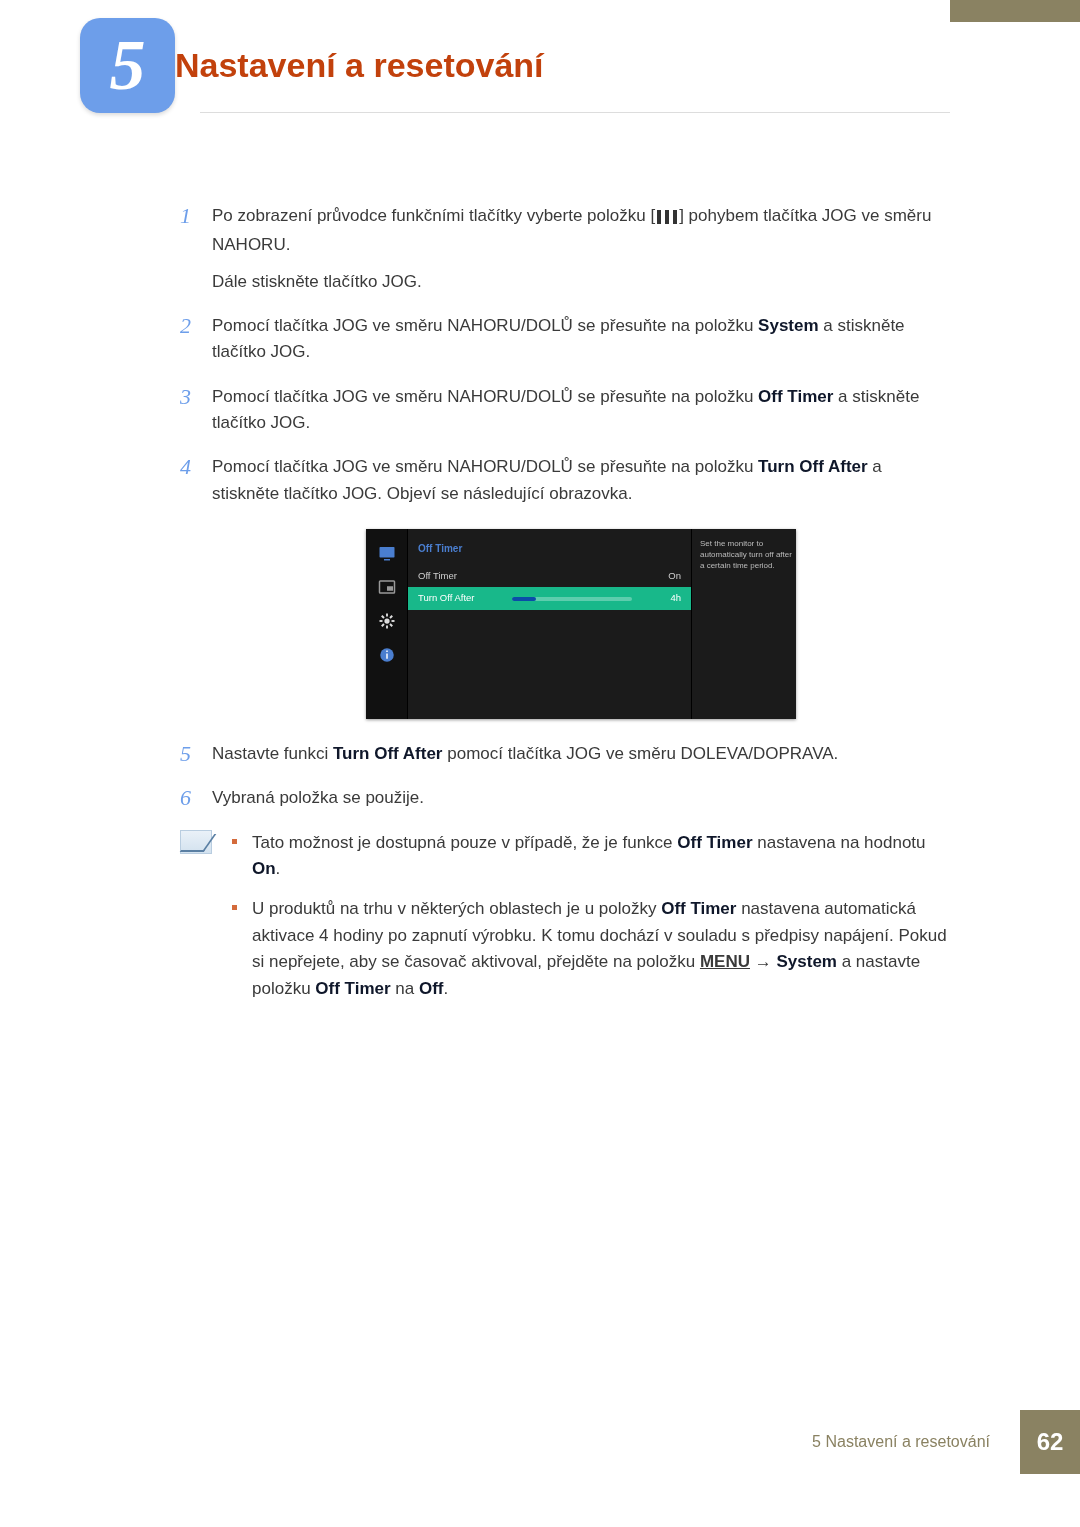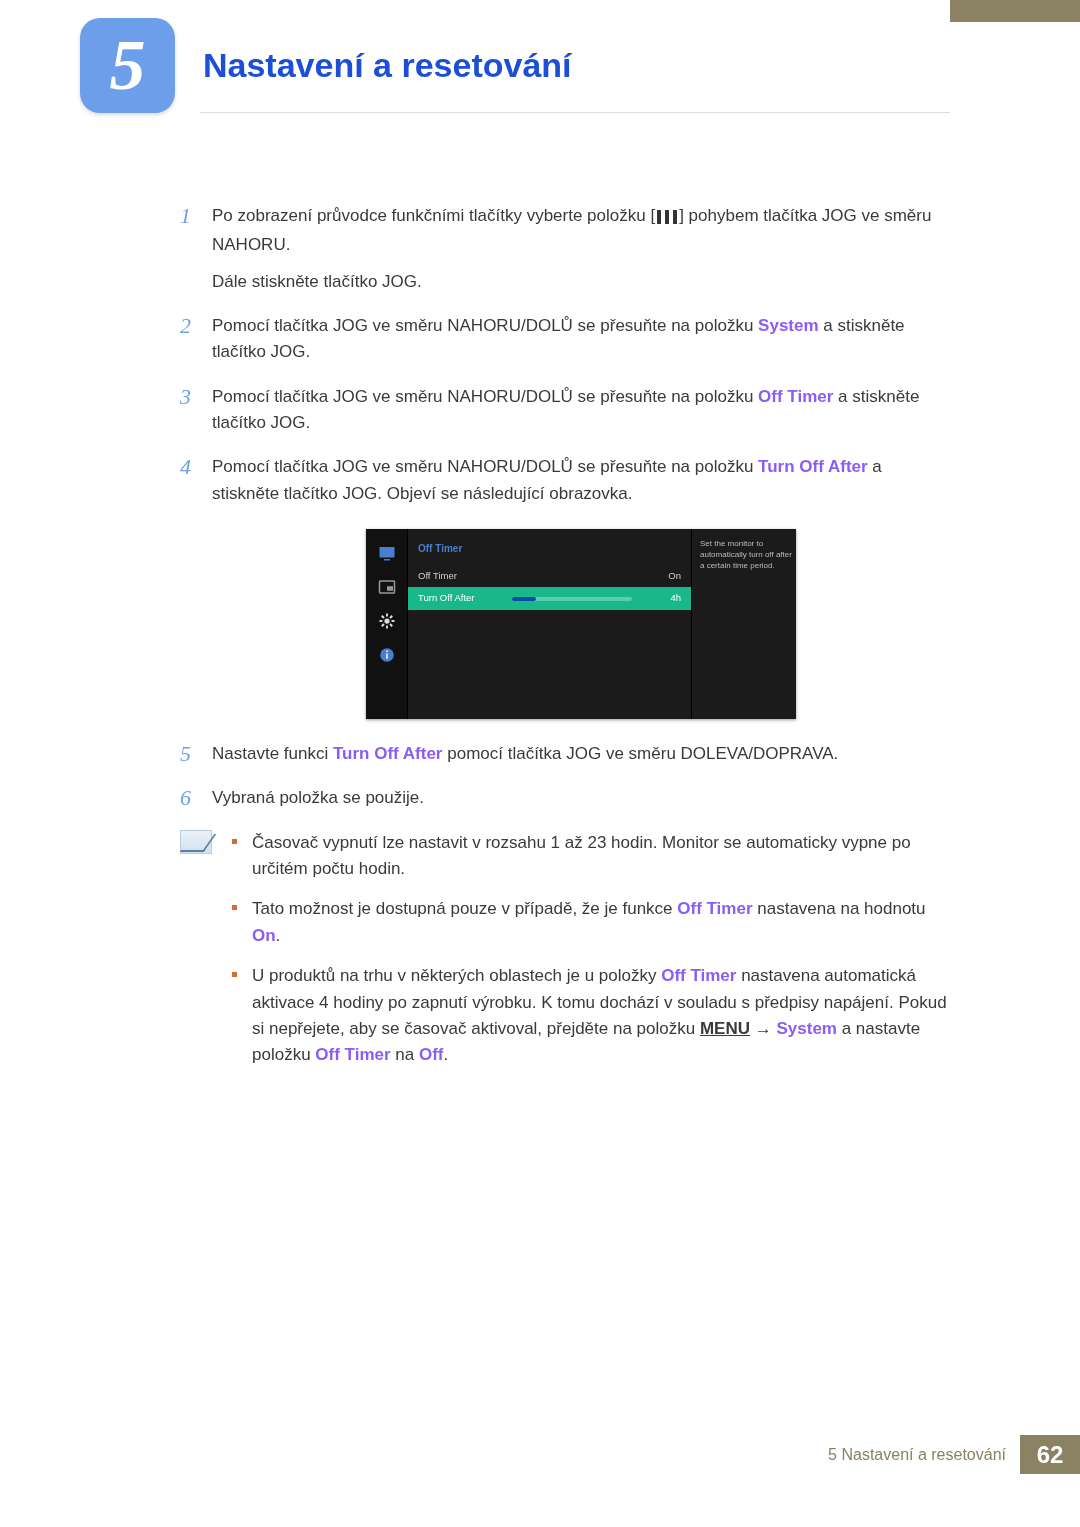--- a/index.html
+++ b/index.html
@@ -38,22 +38,21 @@
     align-items: center;
     justify-content: center;
     margin-left: 80px;
     font-style: italic;
     font-family: Georgia, 'Times New Roman', serif;
     box-shadow: 0 2px 4px rgba(0,0,0,0.15);
   }
   .chapter-title {
     font-size: 34px;
     font-weight: 700;
-    color: #1d4ed8;
-    margin-left: 28px;
+    color: #c2410c;
   }
   .divider {
     height: 1px;
     background: #ddd;
     margin-left: 200px;
     margin-right: 130px;
     margin-top: -1px;
   }
   
   .content {
@@ -80,21 +79,21 @@
     position: absolute;
     left: 0;
     top: -4px;
     color: #6d9eea;
     font-style: italic;
     font-family: Georgia, 'Times New Roman', serif;
     font-size: 22px;
     font-weight: 400;
   }
   .bold { font-weight: 700; text-decoration: underline; }
-  .accent { color: #8b5cf6; font-weight: 700; }
+  .accent { color: #0f172a; font-weight: 700; }
   .arrow { font-family: sans-serif; }
   .kbd-icon {
     display: inline-block;
     vertical-align: -3px;
   }
   .kbd-icon span {
     display: inline-block;
     width: 4px;
     height: 14px;
     background: #333;
@@ -229,24 +228,25 @@
     font-size: 16px;
     color: #8a8262;
   }
   .footer .run-title { margin-right: 14px; }
   .footer .page-box {
     background: #8a8262;
     color: #fff;
     font-size: 24px;
     font-weight: 700;
     width: 60px;
-    height: 39px;
+    height: 64px;
     display: flex;
     align-items: center;
     justify-content: center;
+    margin-left: 16px;
   }
 </style>
 </head>
 <body>
 
 <div class="top-stripe"></div>
 
 <div class="header">
   <div class="chapter-box">5</div>
   <div class="chapter-title">Nastavení a resetování</div>
@@ -338,21 +338,20 @@
     </li>
     <li>
       <span class="num">6</span>
       <span>Vybraná položka se použije.</span>
     </li>
   </ol>
 
   <div class="note">
     <div class="note-icon"></div>
     <ul class="bullets">
-      <li>Časovač vypnutí lze nastavit v rozsahu 1 až 23 hodin. Monitor se automaticky vypne po určitém počtu hodin.</li>
       <li>
         <span>Tato možnost je dostupná pouze v případě, že je funkce </span><span class="accent">Off Timer</span><span> nastavena na hodnotu </span><span class="accent">On</span><span>.</span>
       </li>
       <li>
         <span>U produktů na trhu v některých oblastech je u položky </span><span class="accent">Off Timer</span><span> nastavena automatická aktivace 4 hodiny po zapnutí výrobku. K tomu dochází v souladu s předpisy napájení. Pokud si nepřejete, aby se časovač aktivoval, přejděte na položku </span><span class="bold">MENU</span><span> </span><span class="arrow">→</span><span> </span><span class="accent">System</span><span> a nastavte položku </span><span class="accent">Off Timer</span><span> na </span><span class="accent">Off</span><span>.</span>
       </li>
     </ul>
   </div>
 </div>
 

